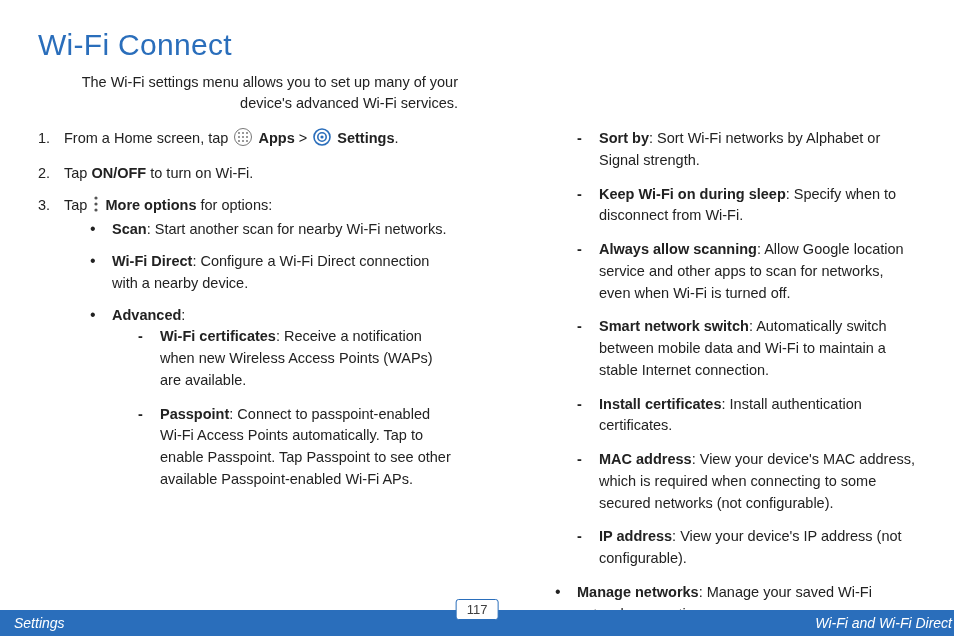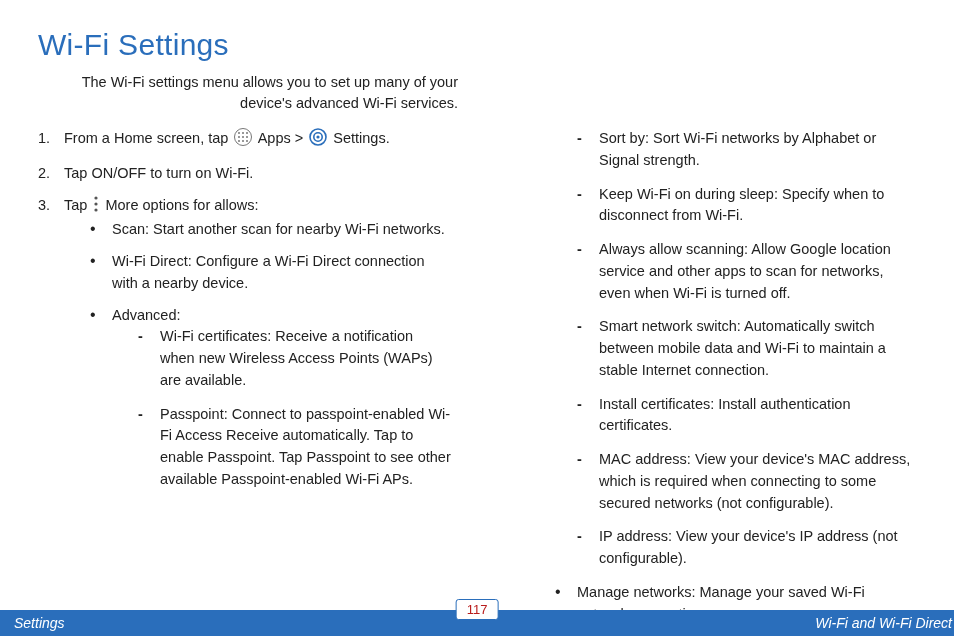--- a/index.html
+++ b/index.html
@@ -31,46 +31,46 @@
   .cols > * { break-inside: avoid-column; }
   ol.steps { list-style: none; counter-reset: step; }
   ol.steps > li { counter-increment: step; position: relative; padding-left: 26px; margin-bottom: 10px; }
   ol.steps > li::before { content: counter(step) "."; position: absolute; left: 0; }
   ul.bul1 { list-style: none; margin-left: 26px; }
   ul.bul1 > li { position: relative; padding-left: 22px; margin-bottom: 10px; }
   ul.bul1 > li::before { content: "•"; position: absolute; left: 0; font-size: 16px; line-height: 1.2; }
   ul.bul2 { list-style: none; margin-left: 26px; }
   ul.bul2 > li { position: relative; padding-left: 22px; margin-bottom: 12px; }
   ul.bul2 > li::before { content: "-"; position: absolute; left: 0; font-weight: 700; }
-  b { font-weight: 400; }
+  b { font-weight: 700; }
   .inline-icon { display: inline-block; vertical-align: -3px; margin: 0 2px; }
   .inline-icon.apps svg, .inline-icon.settings svg { width: 18px; height: 18px; }
   .inline-icon.more svg { width: 6px; height: 18px; }
   .footer {
     position: absolute; left: 0; bottom: 0; width: 100%; height: 26px;
     background: #2a6ebb; color: #fff; font-style: italic; font-size: 14px;
     display: flex; align-items: center;
   }
   .footer .fleft { flex: 1; padding-left: 14px; }
   .footer .fcenter {
     position: absolute; left: 50%; transform: translateX(-50%);
-    top: -11px; background: #fff; color: #b91c1c; font-style: normal;
+    top: -11px; background: #fff; color: #404040; font-style: normal;
     font-size: 13px; padding: 2px 10px; border: 1px solid #2a6ebb;
     border-radius: 3px;
   }
   .footer .fright { flex: 1; text-align: right; padding-right: 2px; }
   
   .continuation { margin-left: 26px; } 
 </style>
 </head>
 <body>
 
 <div class="page">
 
-  <h1 class="title">Wi-Fi Settings</h1>
+  <h1 class="title">Wi-Fi Connect</h1>
   <p class="intro">The Wi-Fi settings menu allows you to set up many of your device's advanced Wi-Fi services.</p>
 
   <div class="cols">
 
     <ol class="steps">
       <li>
         <span>From a Home screen, tap </span>
         <span class="inline-icon apps">
           <svg viewBox="0 0 18 18">
               <circle cx="9" cy="9" r="8.5" fill="none" stroke="#777" stroke-width="1"></circle>
@@ -103,29 +103,29 @@
       </li>
       <li>
         <span>Tap </span>
         <span class="inline-icon more">
           <svg viewBox="0 0 6 18">
               <circle cx="3" cy="3" r="1.6" fill="#555"></circle>
               <circle cx="3" cy="9" r="1.6" fill="#555"></circle>
               <circle cx="3" cy="15" r="1.6" fill="#555"></circle>
             </svg>
         </span>
-        <b>More options</b><span> for allows:</span>
+        <b>More options</b><span> for options:</span>
 
         <ul class="bul1">
           <li><b>Scan</b><span>: Start another scan for nearby Wi-Fi networks.</span></li>
           <li><b>Wi-Fi Direct</b><span>: Configure a Wi-Fi Direct connection with a nearby device.</span></li>
           <li><b>Advanced</b>:
             <ul class="bul2">
               <li><b>Wi-Fi certificates</b><span>: Receive a notification when new Wireless Access Points (WAPs) are available.</span></li>
-              <li><b>Passpoint</b><span>: Connect to passpoint-enabled Wi-Fi Access Receive automatically. Tap to enable Passpoint. Tap Passpoint to see other available Passpoint-enabled Wi-Fi APs.</span></li>
+              <li><b>Passpoint</b><span>: Connect to passpoint-enabled Wi-Fi Access Points automatically. Tap to enable Passpoint. Tap Passpoint to see other available Passpoint-enabled Wi-Fi APs.</span></li>
             </ul>
           </li>
         </ul>
       </li>
     </ol>
 
     <div class="continuation">
       <ul class="bul2" style="margin-left:48px;">
         <li><b>Sort by</b><span>: Sort Wi-Fi networks by Alphabet or Signal strength.</span></li>
         <li><b>Keep Wi-Fi on during sleep</b><span>: Specify when to disconnect from Wi-Fi.</span></li>

